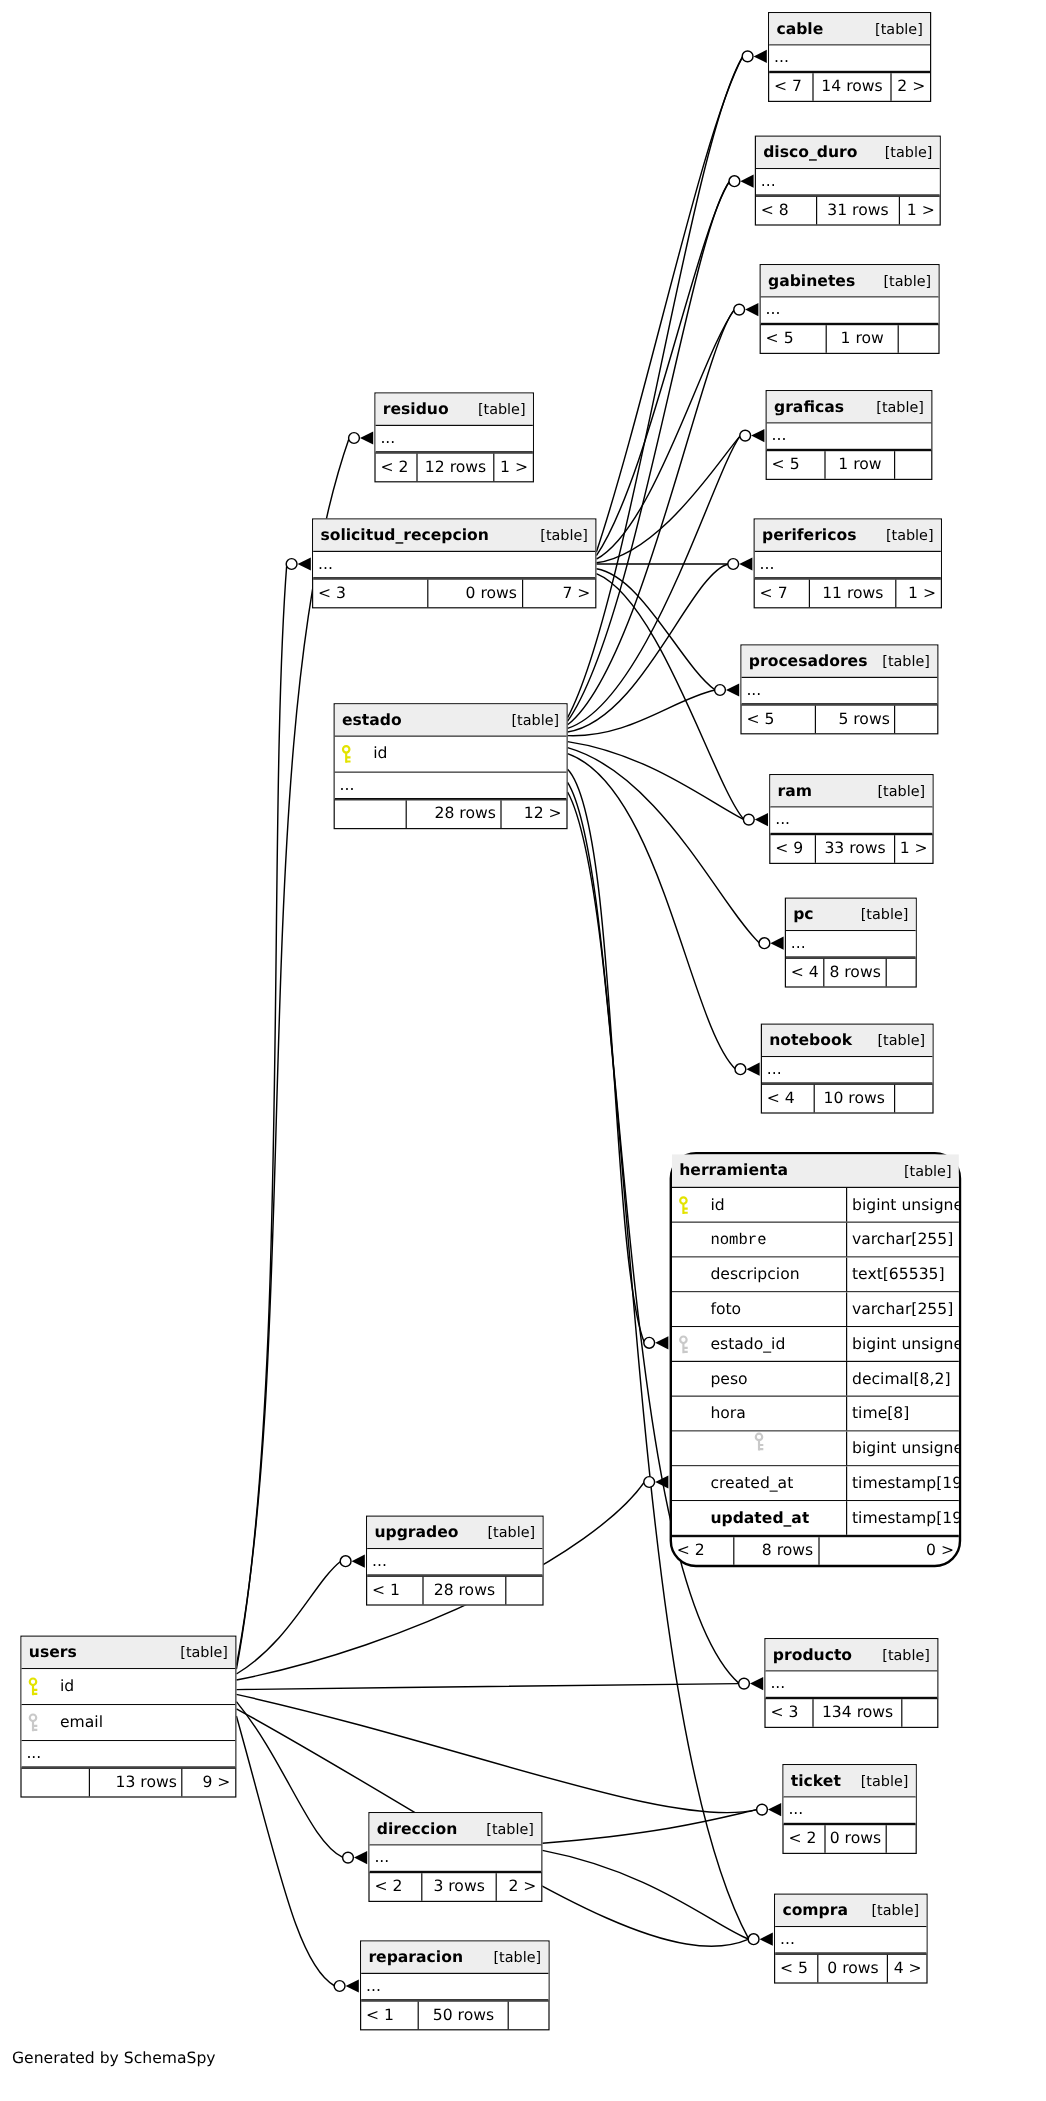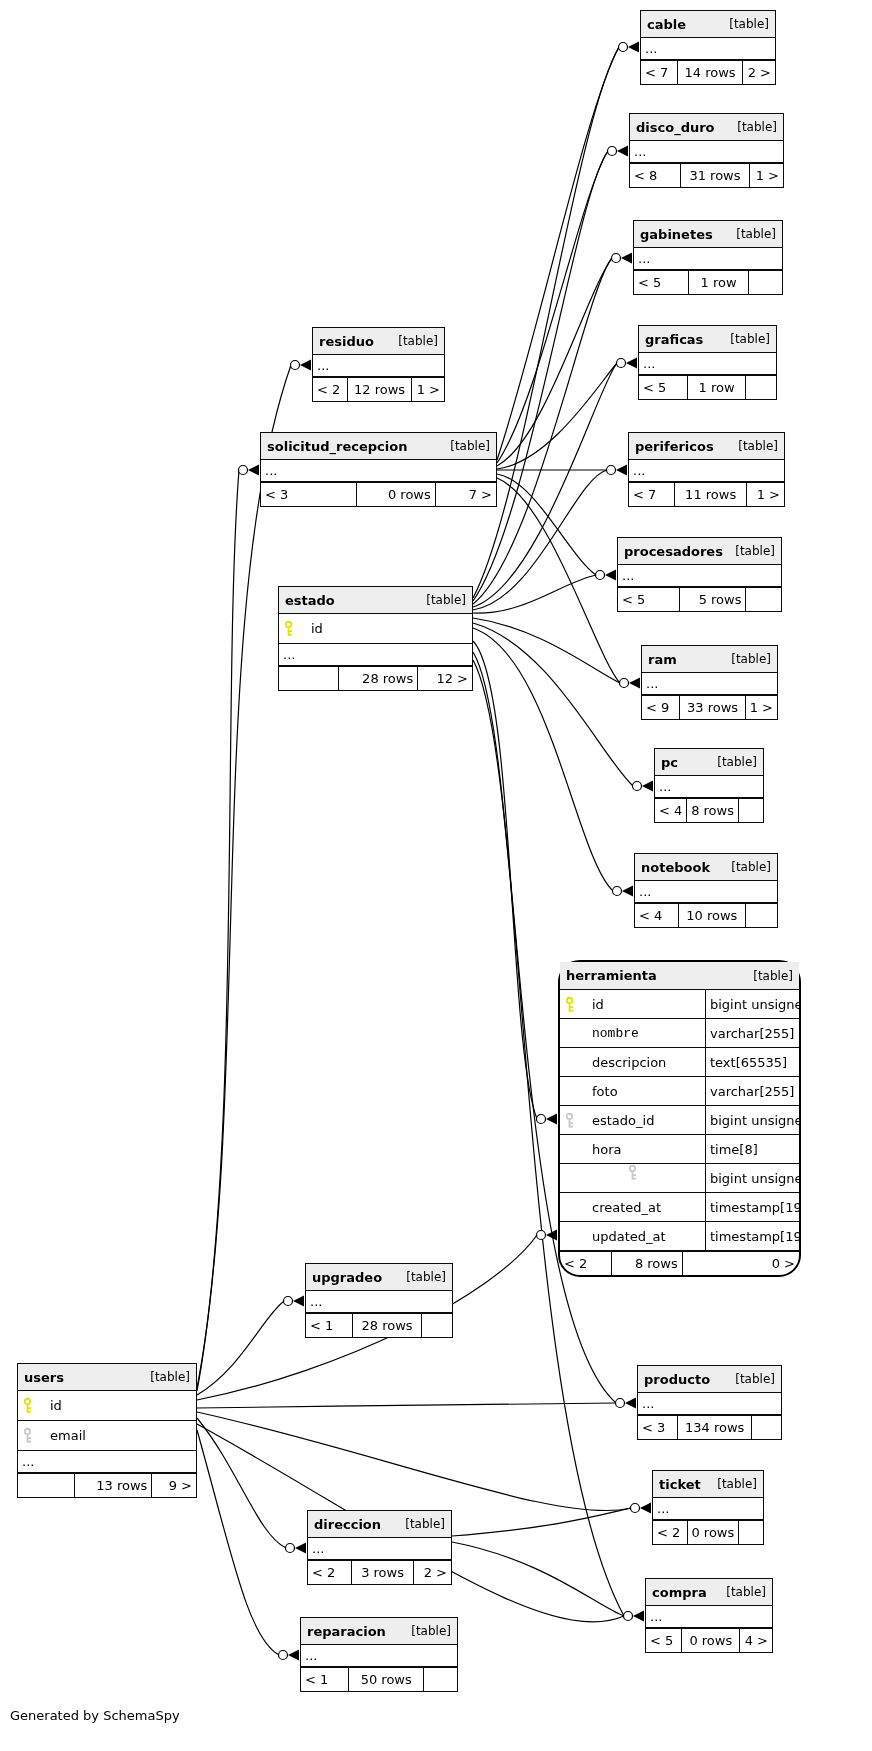--- a/index.html
+++ b/index.html
@@ -284,20 +284,27 @@
               <line x1="5" y1="15.8" x2="9" y2="15.8" stroke="#c9c9c9" stroke-width="2"></line>
             </svg>
           </span>
           <span class="colname">estado_id</span>
         </div>
         <div class="typecell">bigint unsigned[20]</div>
       </div>
       <div class="row" style="height: 29px;">
         <div class="namecell" style="width: 145px;">
           <span class="keyslot"></span>
+          <span class="colname">peso</span>
+        </div>
+        <div class="typecell">decimal[8,2]</div>
+      </div>
+      <div class="row" style="height: 29px;">
+        <div class="namecell" style="width: 145px;">
+          <span class="keyslot"></span>
           <span class="colname">hora</span>
         </div>
         <div class="typecell">time[8]</div>
       </div>
       <div class="row" style="height: 29px;">
         <div class="namecell" style="width: 145px; flex-direction: column;">
           <span class="keyslot">
             <svg width="9" height="17" viewBox="0 0 10 18">
               <circle cx="5" cy="4.5" r="3" fill="none" stroke="#c9c9c9" stroke-width="2"></circle>
               <line x1="5" y1="7.5" x2="5" y2="17" stroke="#c9c9c9" stroke-width="2"></line>
@@ -310,21 +317,21 @@
         <div class="typecell">bigint unsigned[20]</div>
       </div>
       <div class="row" style="height: 29px;">
         <div class="namecell" style="width: 145px;">
           <span class="keyslot"></span>
           <span class="colname">created_at</span>
         </div>
         <div class="typecell">timestamp[19]</div>
       </div>
       <div class="row" style="height: 29px;">
-        <div class="namecell" style="width: 145px;">
+        <div class="namecell" style="width: 145px; font-weight: bold;">
           <span class="keyslot"></span>
           <span class="colname">updated_at</span>
         </div>
         <div class="typecell">timestamp[19]</div>
       </div>
       <div class="ft" style="border-top: 1px solid rgb(11, 11, 11);">
         <div style="flex: 0.6 1 0px;">&lt; 2</div>
         <div class="mid-right" style="flex: 0.85 1 0px;">8 rows</div>
         <div style="flex: 1.5 1 0px;">0 &gt;</div>
       </div>

